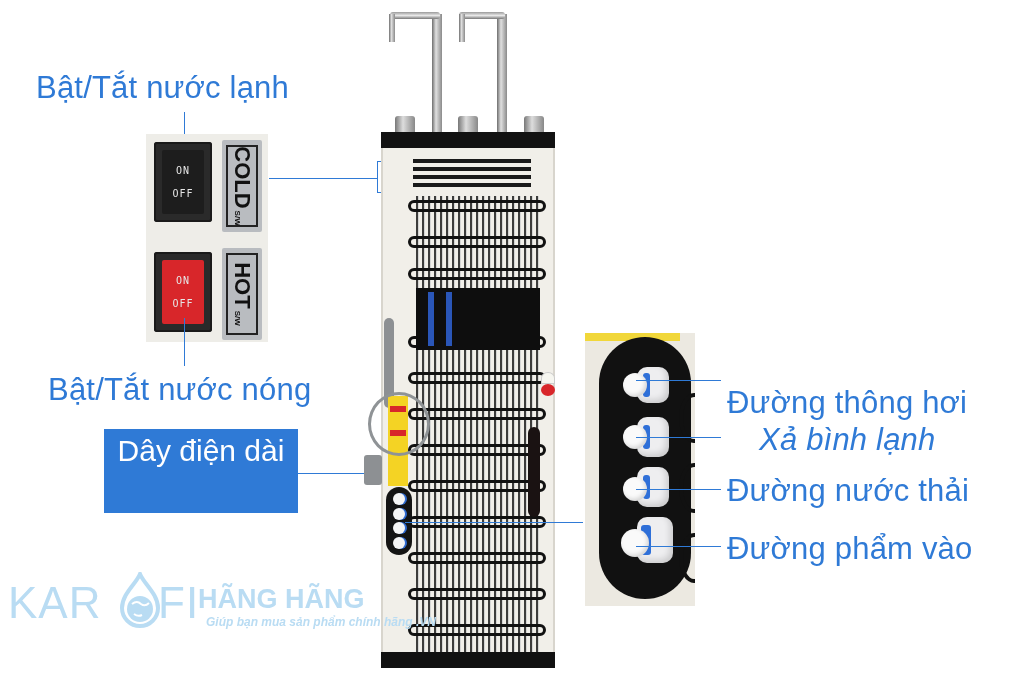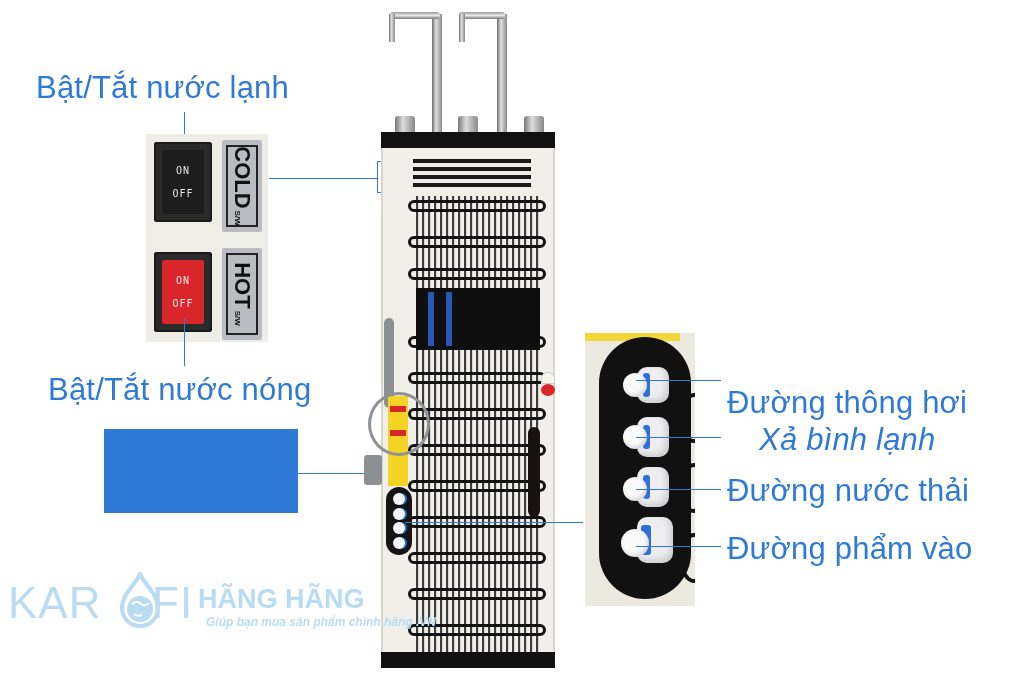--- a/index.html
+++ b/index.html
@@ -105,20 +105,21 @@
   </div>
 </div>
 
 <div class="line" style="left:269px; top:178px; width:108px; height:1px;"></div>
 <div class="abs" style="left:377px; top:161px; width:8px; height:32px; border:1.5px solid #2f7ad6;"></div>
 
 <div class="line" style="left:184px; top:318px; width:1px; height:48px;"></div>
 <div class="label" style="left:48px; top:372px;">Bật/Tắt nước nóng</div>
 
 <div class="abs cord-box">
+  <div>Dây điện dài</div>
 </div>
 <div class="line" style="left:298px; top:473px; width:70px; height:1px;"></div>
 
 <div>
 
   <div class="faucet-stem" style="left:432px; top:14px; height:118px;"></div>
   <div class="faucet-arm" style="left:390px; top:12px; width:50px;"></div>
   <div class="faucet-stem" style="left:389px; top:14px; height:28px; width:6px;"></div>
   <div class="faucet-stem" style="left:497px; top:14px; height:118px;"></div>
   <div class="faucet-arm" style="left:459px; top:12px; width:46px;"></div>
@@ -222,16 +223,16 @@
 <div class="line" style="left:636px; top:546px; width:85px; height:1px;"></div>
 <div class="label" style="left:727px; top:531px;">Đường phẩm vào</div>
 
 <div class="abs wm">
   <span class="wm-brand">KAR</span>
   <svg class="wm-globe" viewBox="0 0 52 56">
     <path d="M26 2 C 30 12, 44 22, 44 36 A 18 18 0 1 1 8 36 C 8 22, 22 12, 26 2 Z" fill="none" stroke="#b9dcf3" stroke-width="4"></path>
     <circle cx="26" cy="37" r="13" fill="#b9dcf3"></circle>
     <path d="M18 32 q5 -4 9 0 q4 3 8 -1 M20 42 q4 3 8 1" stroke="#ffffff" stroke-width="2" fill="none"></path>
   </svg>
-  <span class="wm-brand" style="left:144px;">FI</span>
+  <span class="wm-brand" style="left:150px;">FI</span>
   <span class="wm-chinh">HÃNG HÃNG</span>
   <span class="wm-tag">Giúp bạn mua sản phẩm chính hãng .VN</span>
 </div>
 
 </body></html>

